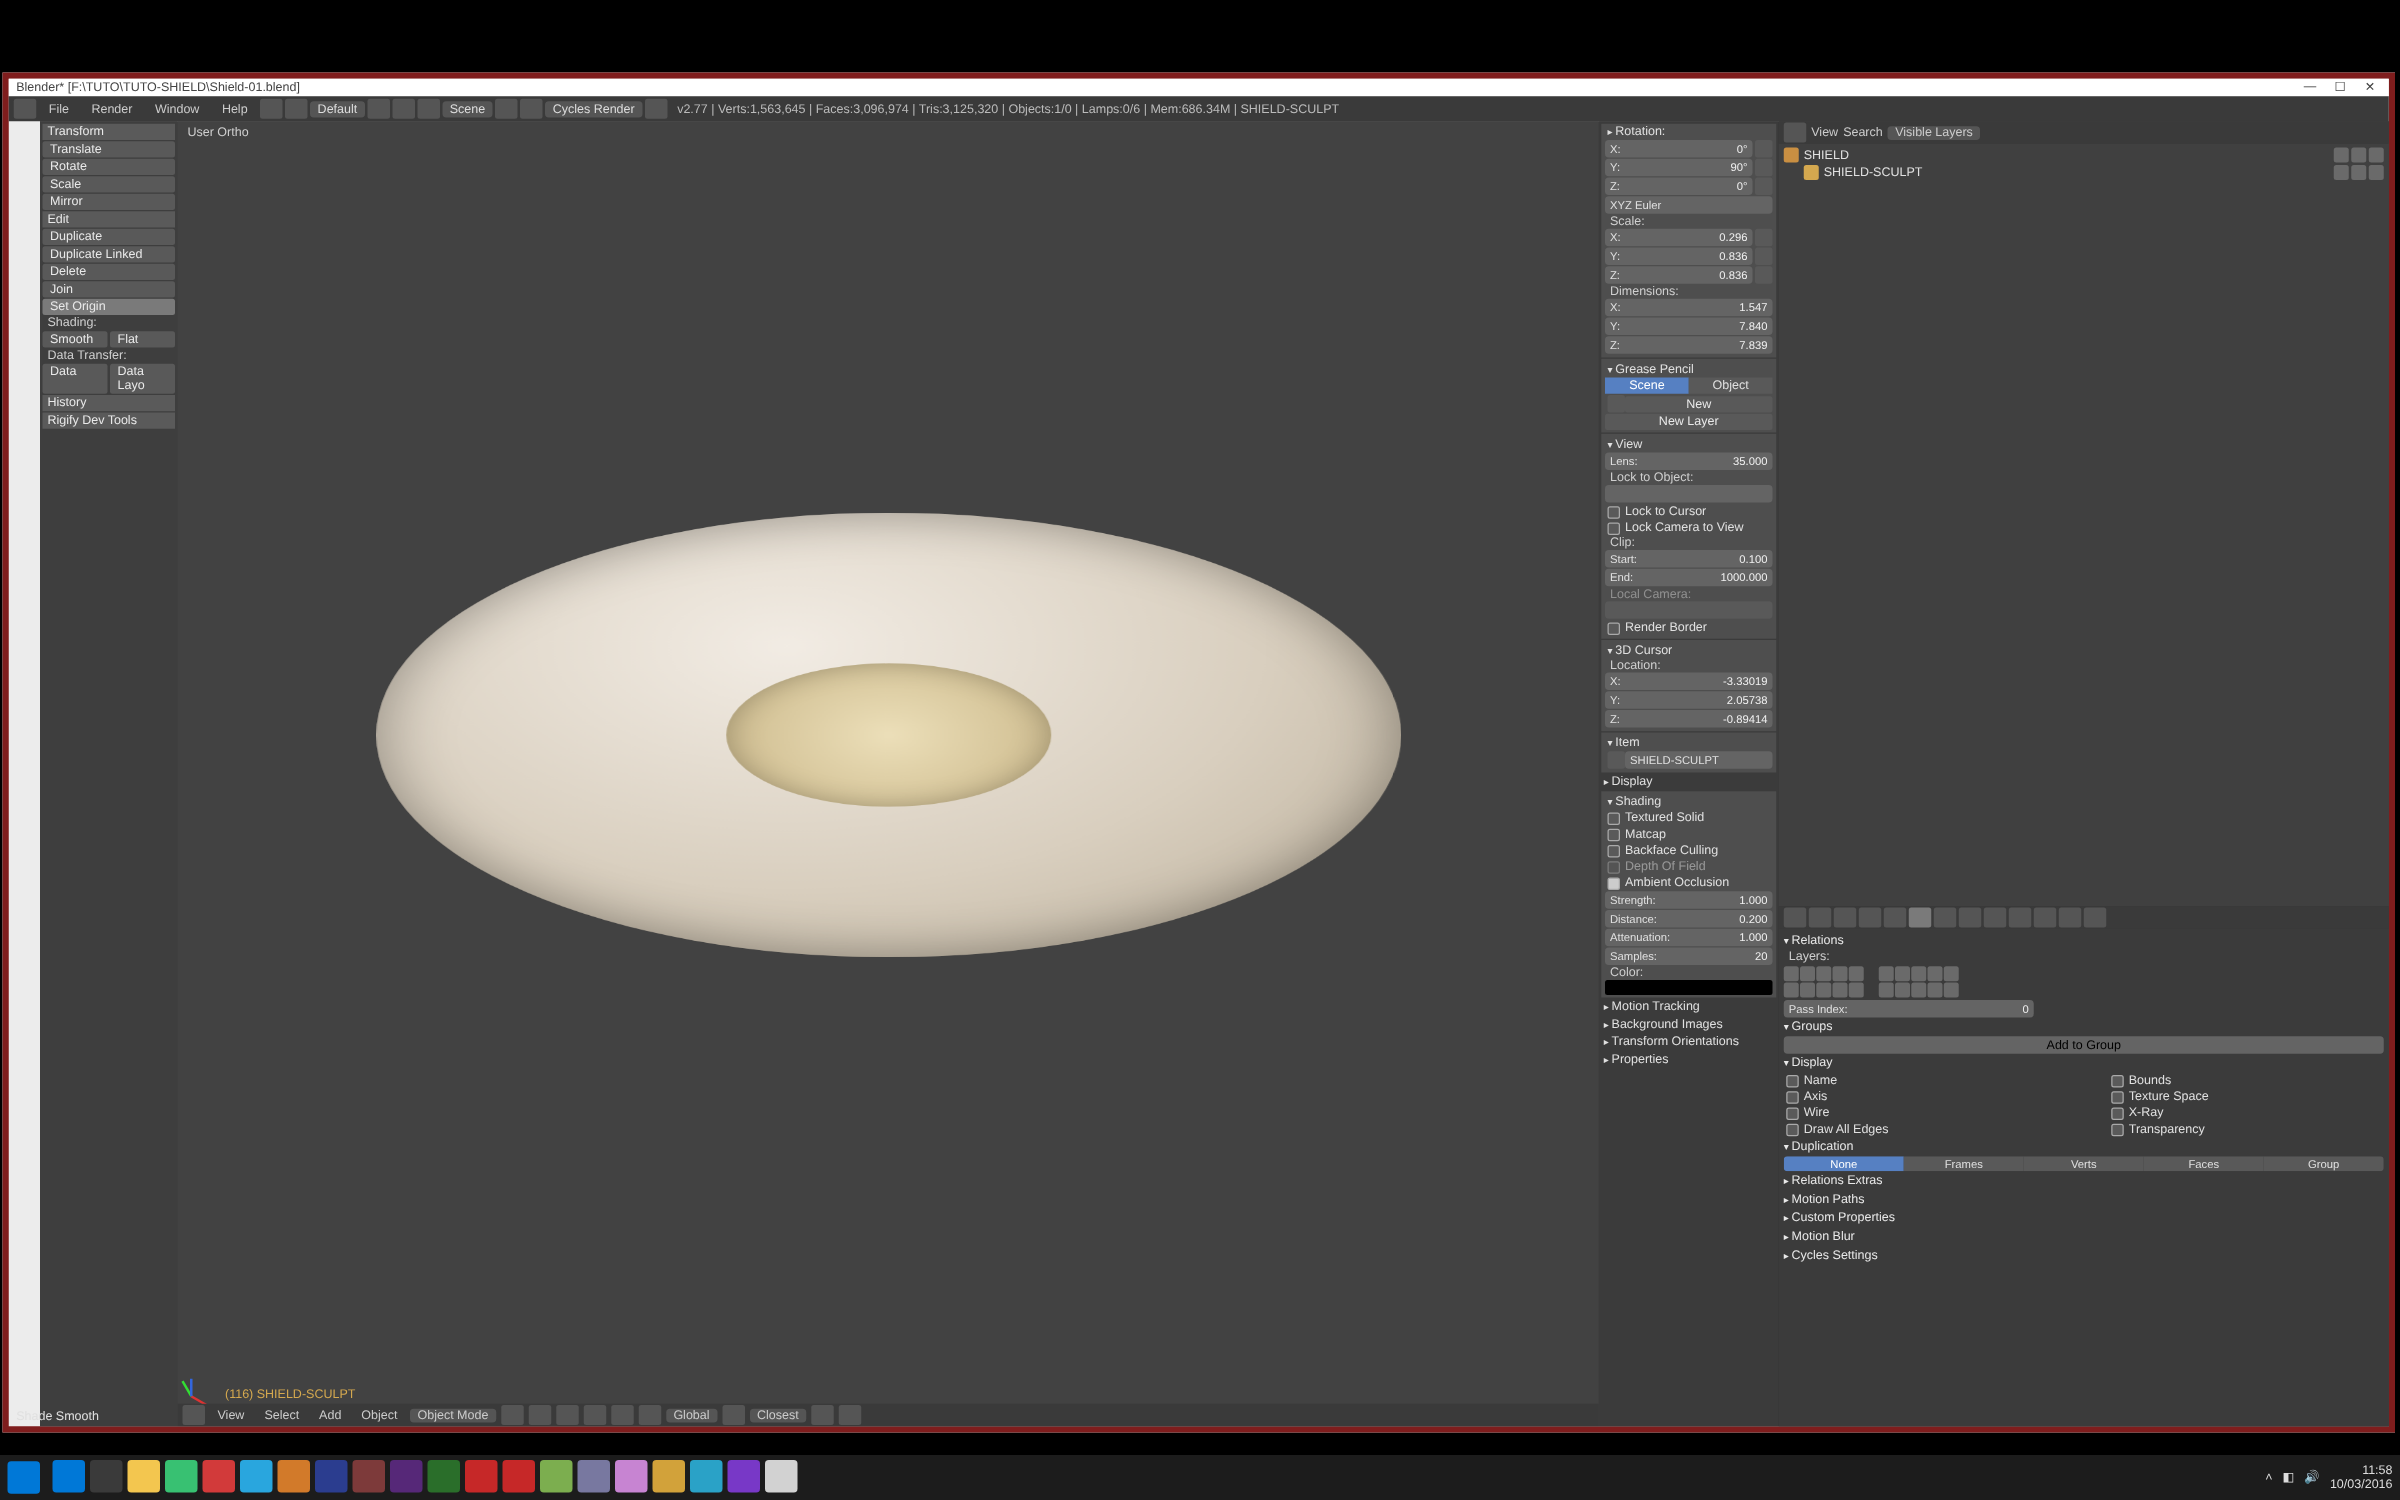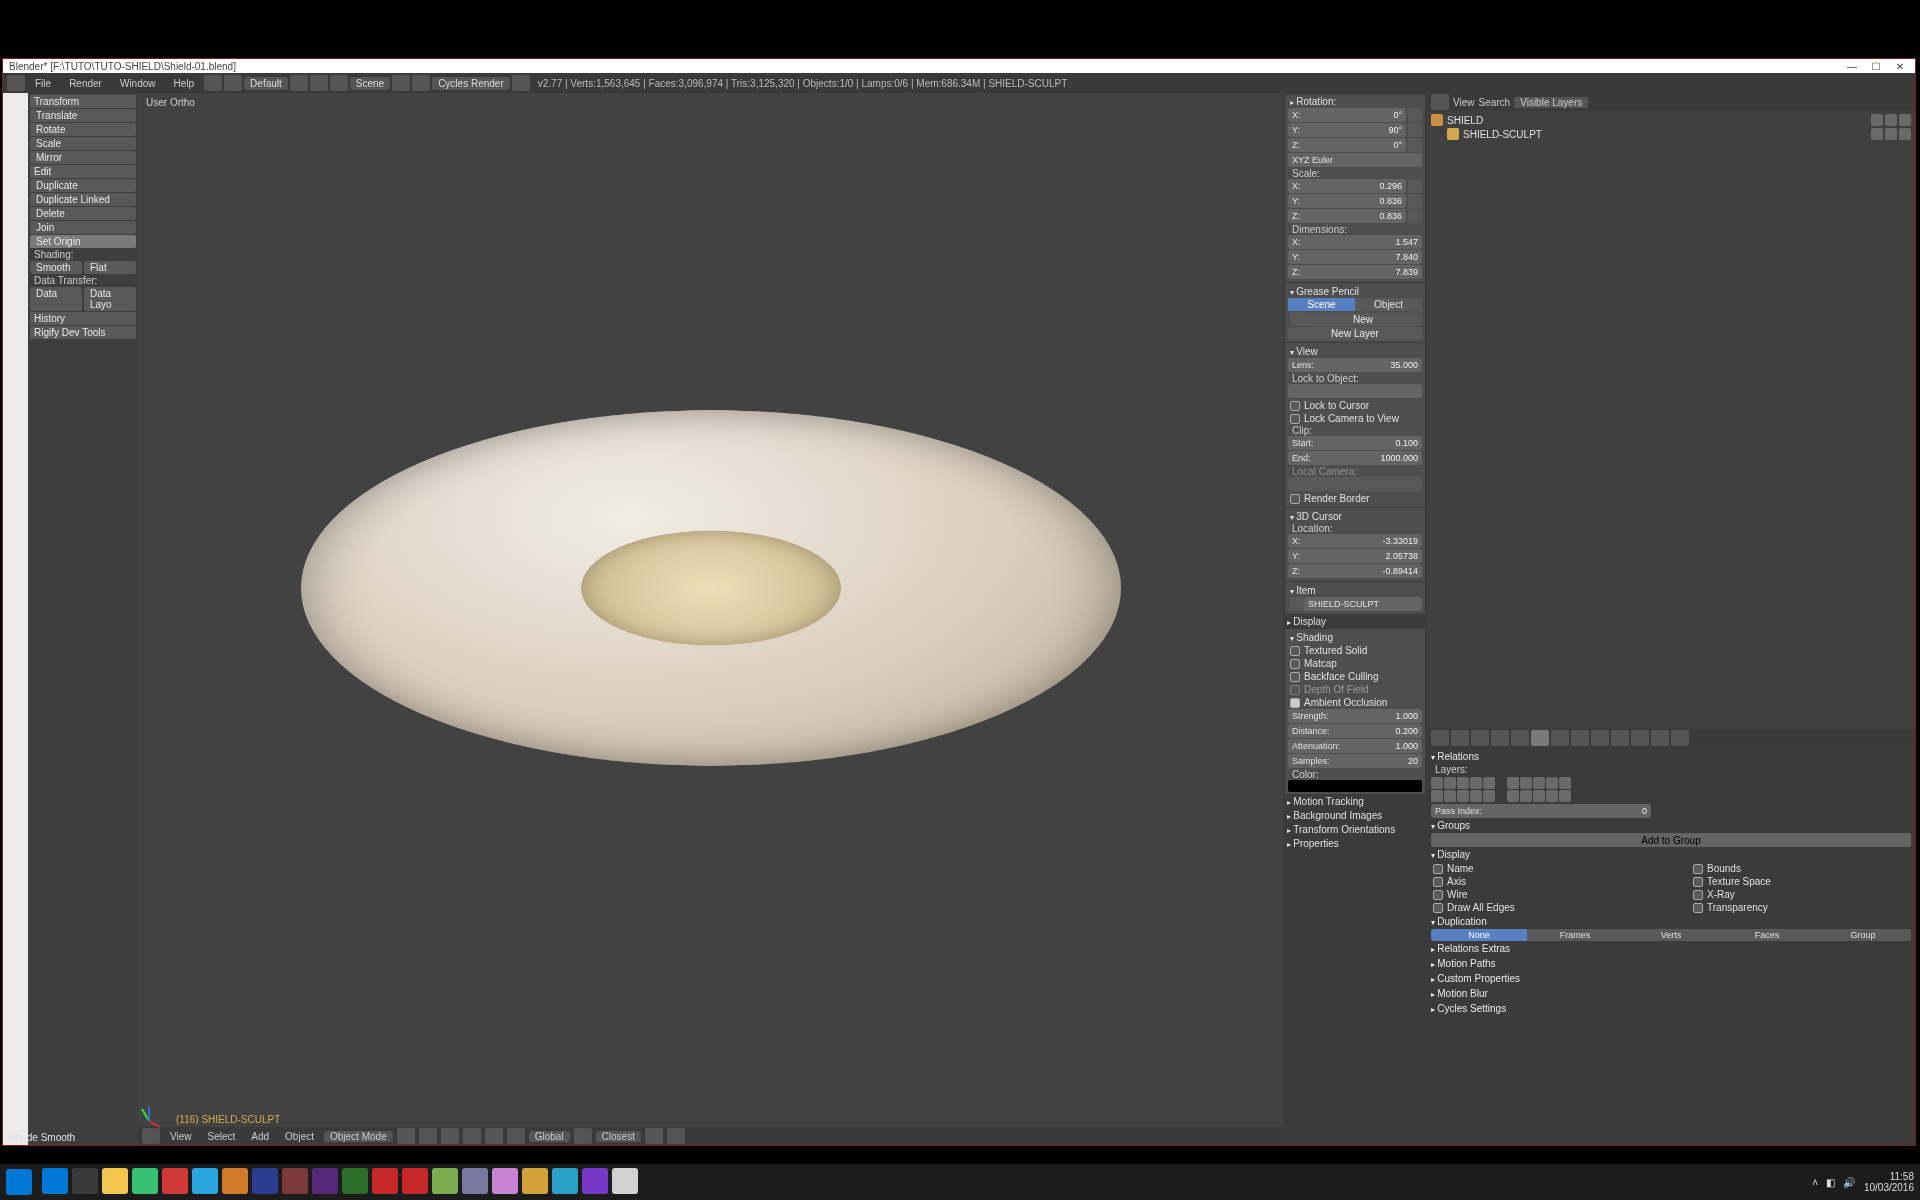--- a/index.html
+++ b/index.html
@@ -1,17 +1,17 @@
 <!DOCTYPE html>
 <html><head>
 <meta charset="utf-8">
 <style>
 * { margin: 0; padding: 0; box-sizing: border-box; font-family: "Segoe UI", Arial, sans-serif; font-size: 10px; }
 body { background: #000; width: 1920px; height: 1200px; overflow: hidden; }
-.win { position: absolute; left: 2px; top: 58px; width: 1914px; height: 1088px; background: #ececec; border: 1px solid #7f1d1d; display: flex; flex-direction: column; }
+.win { position: absolute; left: 2px; top: 58px; width: 1914px; height: 1088px; background: #ececec; border: 5px solid #7f1d1d; display: flex; flex-direction: column; }
 .titlebar { height: 14px; background: #fff; display: flex; align-items: center; padding: 0 6px; font-size: 10px; color: #444; }
 .titlebar .ctrls { margin-left: auto; display: flex; gap: 6px; }
 .titlebar .ctrls span { width: 18px; text-align: center; cursor: default; }
 .menubar { height: 20px; background: #3a3a3a; display: flex; align-items: center; padding: 0 4px; gap: 2px; color: #ccc; }
 .iconbtn { width: 18px; height: 16px; background: #555; border-radius: 2px; display: inline-block; }
 .menubar .m { padding: 0 8px; }
 .hdr-sel { background: #555; border-radius: 3px; padding: 1px 6px; color: #ddd; display: inline-block; }
 .menubar .info { margin-left: 6px; color: #bbb; }
 .body { flex: 1; display: flex; background: #3a3a3a; min-height: 0; margin-left: 25px; }
 .tools { width: 110px; background: #3e3e3e; display: flex; flex-direction: column; padding: 2px; gap: 1px; }
@@ -426,21 +426,21 @@
                     <span></span>
                     <span></span>
                     <span></span>
                     <span></span>
                     <span></span>
                     <span></span>
                     <span></span>
                     <span></span>
                   </div>
               </div>
-              <div class="longfield" style="width:220px">
+              <div class="longfield" style="width:200px">
                   <span class="k">Pass Index:</span>
                   <span class="v">0</span>
                 </div>
             </div>
           </div>
 
           <div class="psect">Groups</div>
           <div class="longfield" style="justify-content:center">
               <span>Add to Group</span>
             </div>

